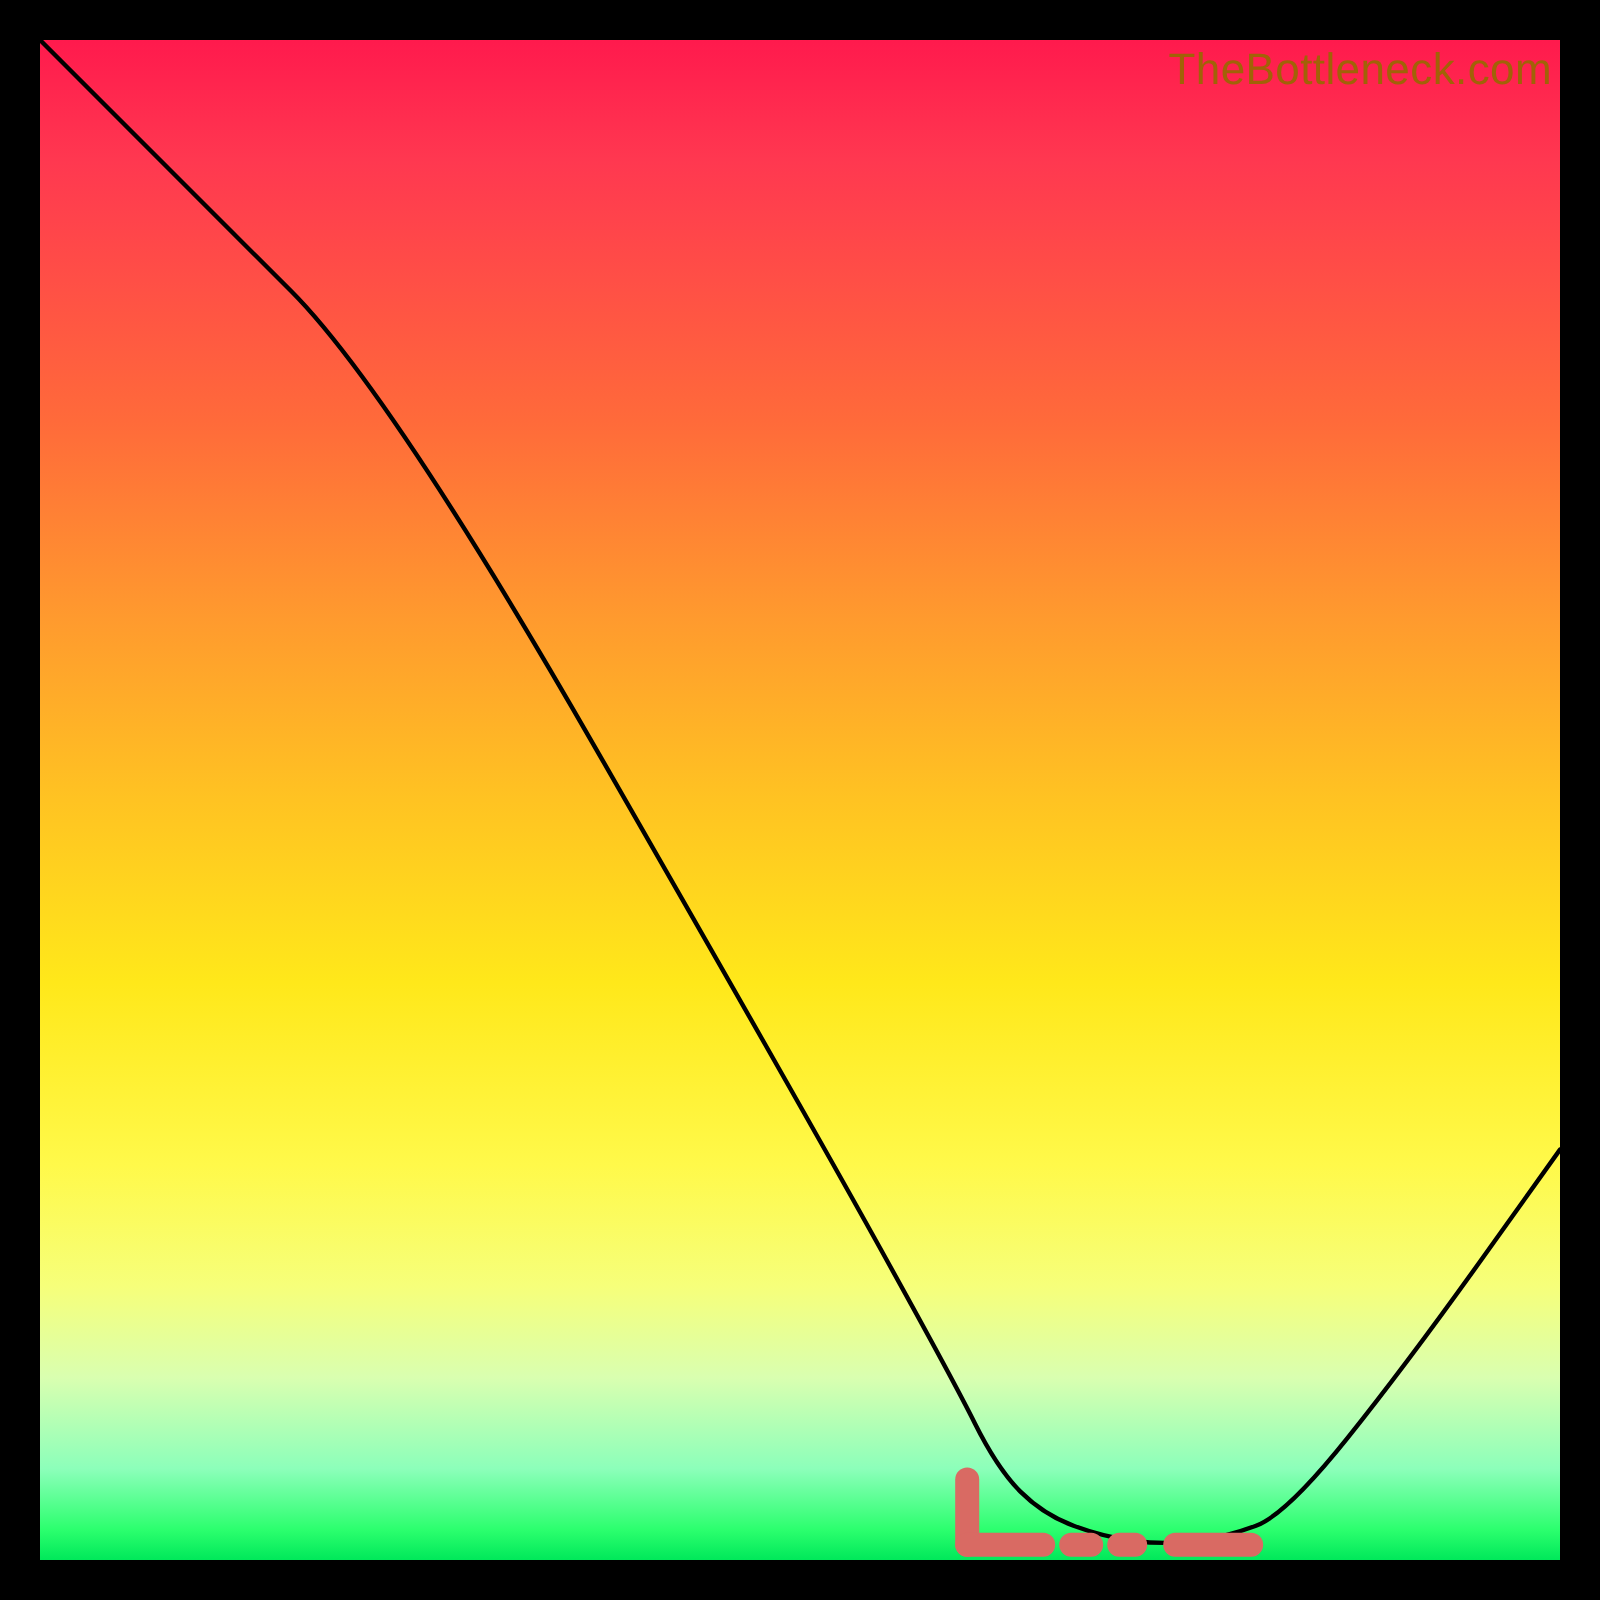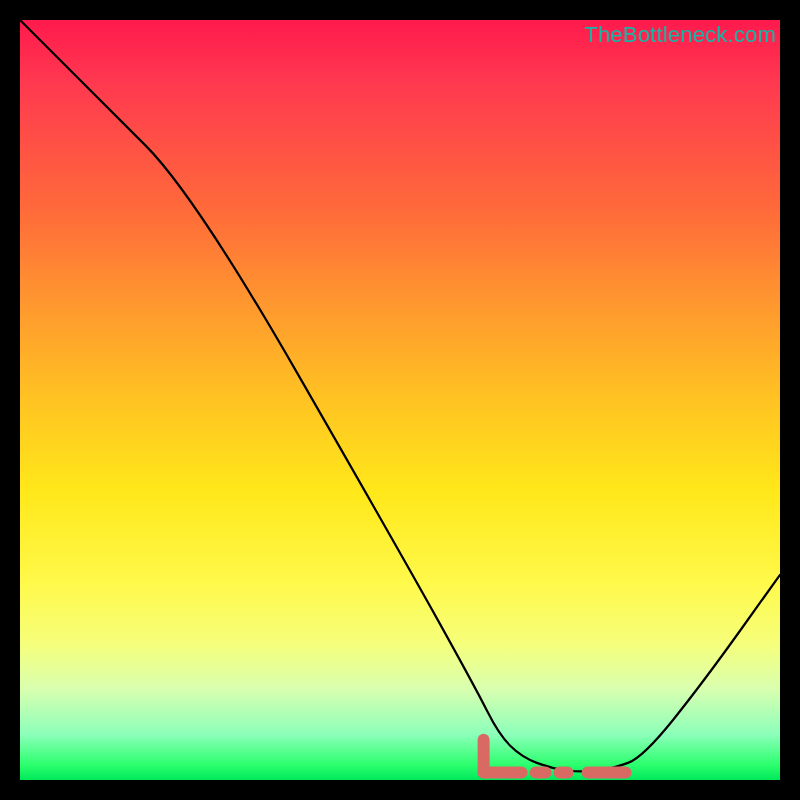--- a/index.html
+++ b/index.html
@@ -39,21 +39,21 @@
       #2cff6e 98%,
       #00e85a 100%
     );
   }
   .watermark {
     position: absolute;
     right: 4px;
     top: 2px;
     font-size: 22px;
     font-weight: 500;
-    color: #14b8a6;
+    color: #a16207;
     letter-spacing: 0.2px;
     user-select: none;
   }
   .plot-svg {
     position: absolute;
     left: 0;
     top: 0;
     width: 760px;
     height: 760px;
     display: block;

